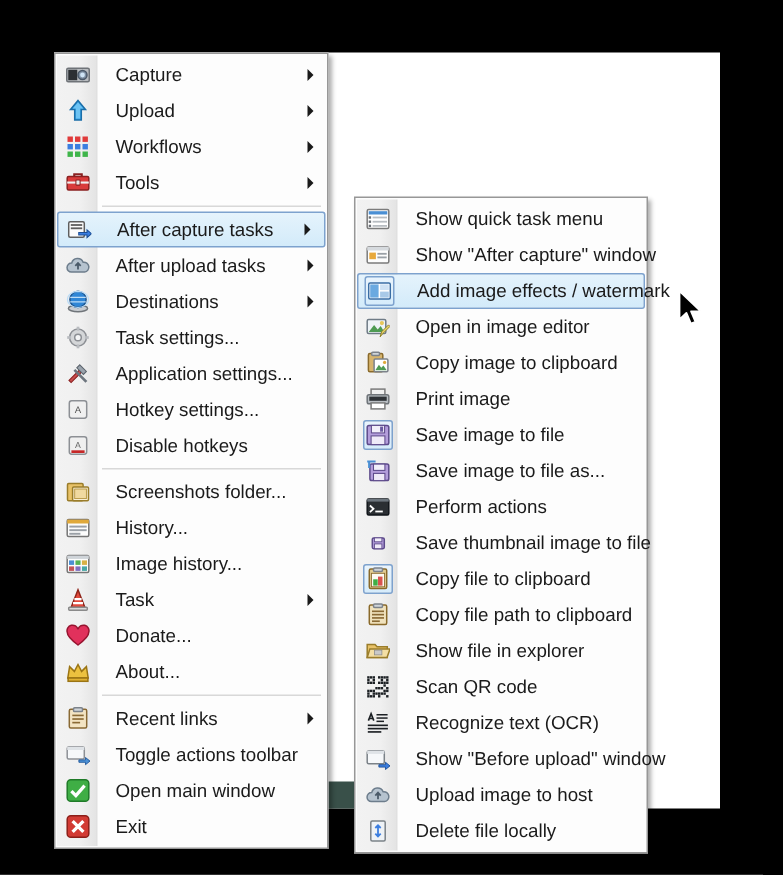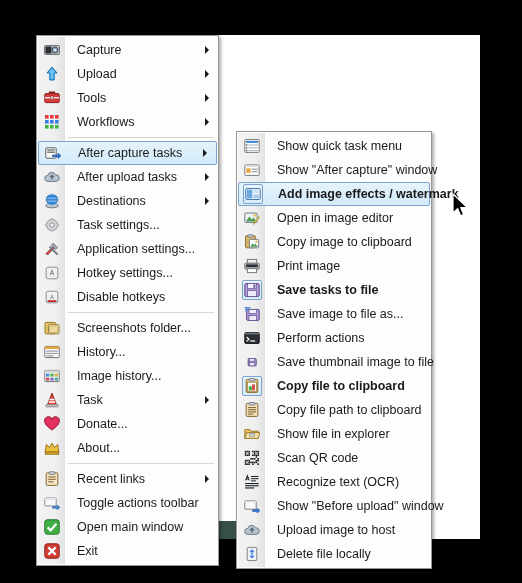--- a/index.html
+++ b/index.html
@@ -54,21 +54,21 @@
     color: #1a1a1a;
     font-size: 12.5px;
     white-space: nowrap;
     z-index: 1;
   }
   .mi .ico {
     width: 26px; min-width: 26px; height: 22px;
     display: flex; align-items: center; justify-content: center;
   }
   .mi .lbl { padding-left: 12px; line-height: 1; }
-  .mi.bold .lbl { font-weight: bold; }
+  .mi.bold .lbl { font-weight: normal; }
   .mi .arrow {
     position: absolute; right: 9px; top: 50%;
     transform: translateY(-50%);
     width: 0; height: 0;
     border-left: 4px solid #1a1a1a;
     border-top: 4px solid transparent;
     border-bottom: 4px solid transparent;
   }
   .mi.hl {
     background: linear-gradient(to bottom,#e5f3fc 0%, #d3ebfa 100%);
@@ -125,51 +125,51 @@
         <span class="arrow"></span>
       </div>
       <div class="mi">
         <span class="ico">
           <svg width="16" height="16" viewBox="0 0 16 16">
             <path d="M8 1 L13 7 H10.2 V14 H5.8 V7 H3 Z" fill="#38a4e8" stroke="#1b6ea8"></path>
             <path d="M8 2.4 L11.5 6.4 H9.4 V13 H6.6 V6.4 H4.5 Z" fill="#7fcdf7" opacity="0.75"></path>
           </svg>
         </span>
         <span class="lbl">Upload</span>
-        <span class="arrow"></span>
-      </div>
-      <div class="mi">
-        <span class="ico">
-          <svg width="16" height="16" viewBox="0 0 16 16">
-            <path d="M5.5 3.5 V2.2 H10.5 V3.5" fill="none" stroke="#8a2020" stroke-width="1.4"></path>
-            <rect x="0.8" y="3.6" width="14.4" height="9" rx="1" fill="#d93b3b" stroke="#8a2020"></rect>
-            <rect x="0.8" y="7" width="14.4" height="1.4" fill="#efefef"></rect>
-            <rect x="6.6" y="6" width="2.8" height="3.4" rx="0.5" fill="#e8e8e8" stroke="#8a2020" stroke-width="0.7"></rect>
-          </svg>
-        </span>
-        <span class="lbl">Tools</span>
         <span class="arrow"></span>
       </div>
       <div class="mi">
         <span class="ico">
           <svg width="16" height="16" viewBox="0 0 16 16">
             <rect x="1" y="1" width="3.6" height="3.6" fill="#e03b3b"></rect>
             <rect x="6" y="1" width="3.6" height="3.6" fill="#e03b3b"></rect>
             <rect x="11" y="1" width="3.6" height="3.6" fill="#e03b3b"></rect>
             <rect x="1" y="6" width="3.6" height="3.6" fill="#3b7ee0"></rect>
             <rect x="6" y="6" width="3.6" height="3.6" fill="#3b7ee0"></rect>
             <rect x="11" y="6" width="3.6" height="3.6" fill="#3b7ee0"></rect>
             <rect x="1" y="11" width="3.6" height="3.6" fill="#3fb54a"></rect>
             <rect x="6" y="11" width="3.6" height="3.6" fill="#3fb54a"></rect>
             <rect x="11" y="11" width="3.6" height="3.6" fill="#3fb54a"></rect>
           </svg>
         </span>
         <span class="lbl">Workflows</span>
         <span class="arrow"></span>
       </div>
+      <div class="mi">
+        <span class="ico">
+          <svg width="16" height="16" viewBox="0 0 16 16">
+            <path d="M5.5 3.5 V2.2 H10.5 V3.5" fill="none" stroke="#8a2020" stroke-width="1.4"></path>
+            <rect x="0.8" y="3.6" width="14.4" height="9" rx="1" fill="#d93b3b" stroke="#8a2020"></rect>
+            <rect x="0.8" y="7" width="14.4" height="1.4" fill="#efefef"></rect>
+            <rect x="6.6" y="6" width="2.8" height="3.4" rx="0.5" fill="#e8e8e8" stroke="#8a2020" stroke-width="0.7"></rect>
+          </svg>
+        </span>
+        <span class="lbl">Tools</span>
+        <span class="arrow"></span>
+      </div>
       <div class="sep"></div>
       <div class="mi hl">
         <span class="ico">
           <svg width="16" height="16" viewBox="0 0 16 16">
             <rect x="0.8" y="2.8" width="10.4" height="10.4" rx="1" fill="#fbfbfb" stroke="#5e5e5e"></rect>
             <rect x="2.2" y="4.4" width="7.6" height="1.2" fill="#5e5e5e"></rect>
             <rect x="2.2" y="6.6" width="7.6" height="1.2" fill="#5e5e5e"></rect>
             <path d="M7.5 10 H13 V8.2 L16 10.8 L13 13.4 V11.6 H7.5 Z" fill="#3b7ee0" stroke="#1d4f96" stroke-width="0.7"></path>
           </svg>
         </span>
@@ -431,21 +431,21 @@
         <span class="ico">
           <span class="icoframe">
             <svg width="16" height="16" viewBox="0 0 16 16">
               <rect x="0.8" y="1.6" width="14.4" height="12.8" rx="1.2" fill="#b39ddb" stroke="#5e4b8b"></rect>
               <rect x="3.6" y="1.6" width="8.8" height="5" fill="#f2effa" stroke="#5e4b8b" stroke-width="0.7"></rect>
               <rect x="9.4" y="2.4" width="2" height="3.4" fill="#6b5ba0"></rect>
               <rect x="3.4" y="8.6" width="9.2" height="5.8" fill="#efeaf8" stroke="#5e4b8b" stroke-width="0.7"></rect>
             </svg>
           </span>
         </span>
-        <span class="lbl">Save tasks to file</span>
+        <span class="lbl">Save image to file</span>
       </div>
       <div class="mi">
         <span class="ico">
           <svg width="16" height="16" viewBox="0 0 16 16">
             <rect x="2.6" y="3.4" width="12.6" height="11" rx="1.2" fill="#b39ddb" stroke="#5e4b8b"></rect>
             <rect x="5" y="3.4" width="7.6" height="4.2" fill="#f2effa" stroke="#5e4b8b" stroke-width="0.7"></rect>
             <rect x="5" y="9.6" width="7.6" height="4.8" fill="#efeaf8" stroke="#5e4b8b" stroke-width="0.7"></rect>
             <path d="M0.8 1 H6.4 V2.4 H0.8 Z M1.4 2.4 V6 H2.8 V2.4" fill="#4a8fd4"></path>
           </svg>
         </span>

